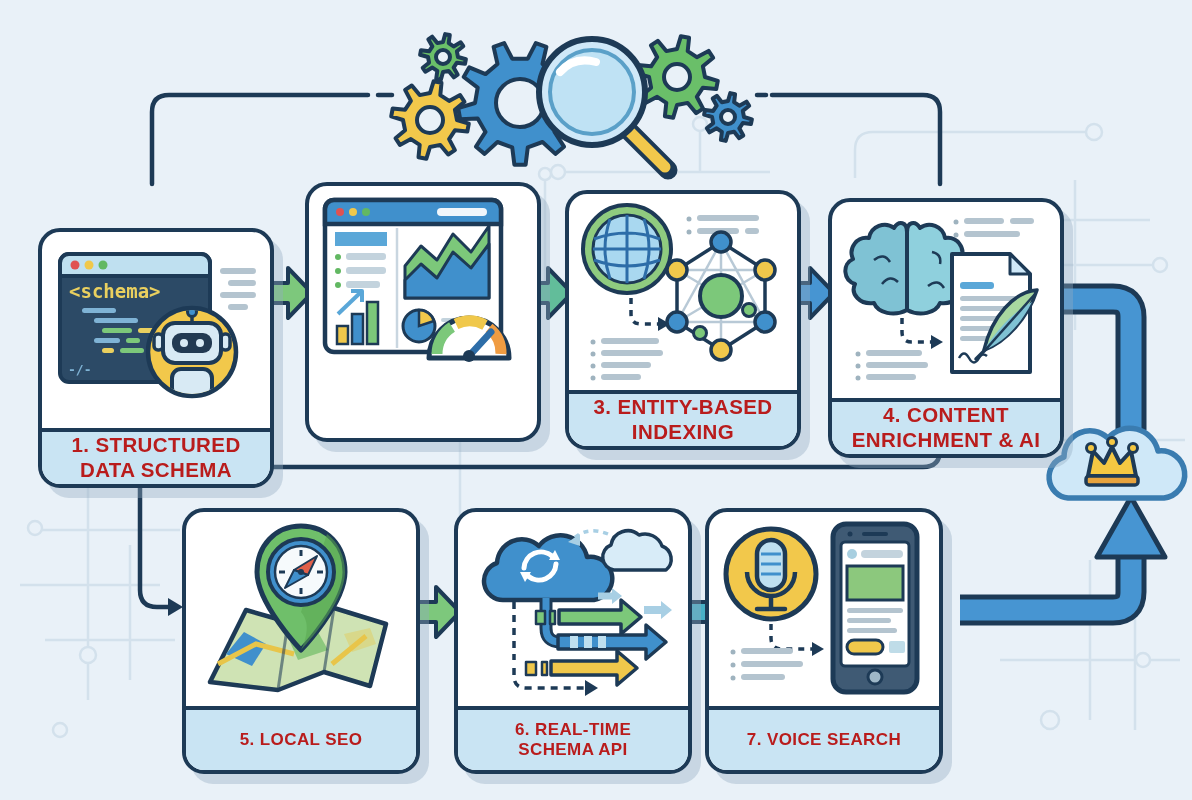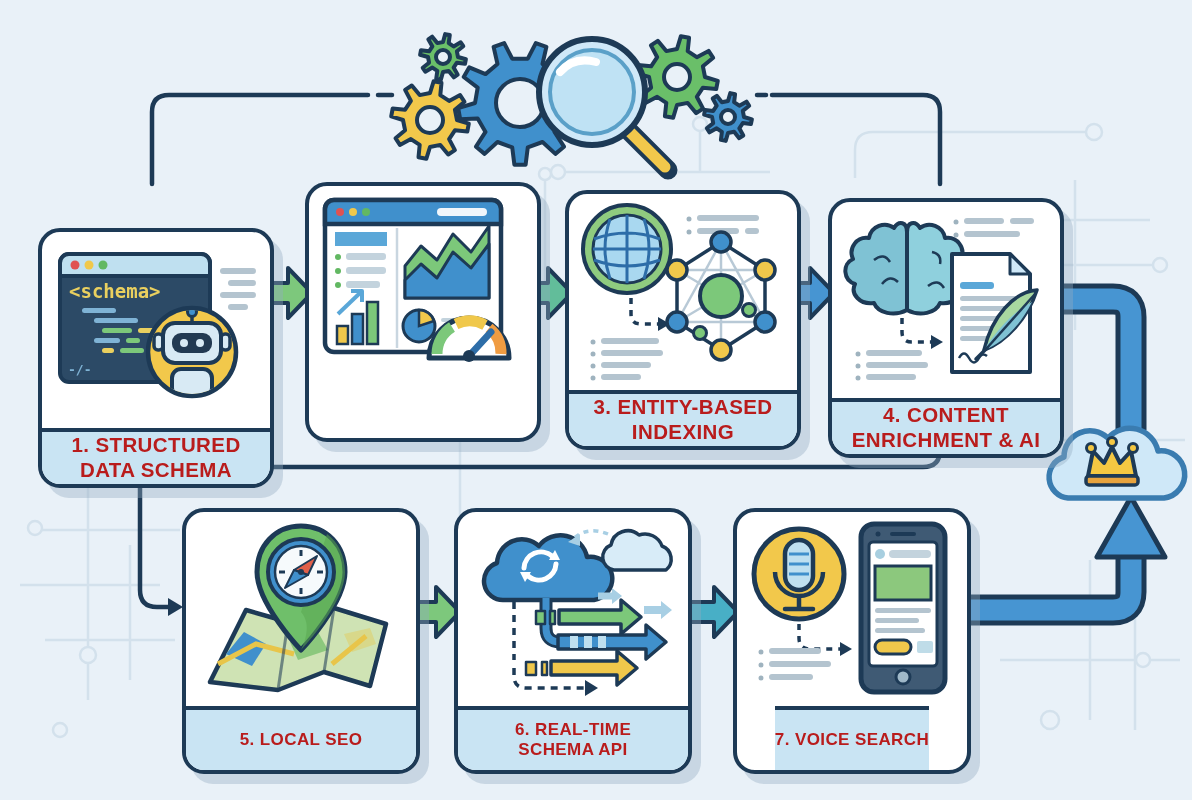--- a/index.html
+++ b/index.html
@@ -409,21 +409,21 @@
         <polygon points="140,176 127,168 127,184" fill="#1d3a56"></polygon>
       </g>
     </svg>
   </div>
   <div class="band">
     <span>6. REAL-TIME</span>
     <span>SCHEMA API</span>
   </div>
 </div>
 
-<div class="box row2" style="left:733px;top:508px;width:230px;height:258px;align-items:center;">
+<div class="box row2" style="left:705px;top:508px;width:230px;height:258px;">
   <div class="iconArea">
     <svg width="230" height="194" viewBox="0 0 230 194">
       <g>
         <circle cx="62" cy="62" r="45" fill="#f2c84b" stroke="#1d3a56" stroke-width="5"></circle>
         <rect x="48" y="28" width="28" height="50" rx="14" fill="#bfe0f0" stroke="#1d3a56" stroke-width="4.5"></rect>
         <g stroke="#4090cc" stroke-width="3">
           <line x1="52" y1="42" x2="72" y2="42"></line>
               <line x1="52" y1="52" x2="72" y2="52"></line>
               <line x1="52" y1="62" x2="72" y2="62"></line>
         </g>

